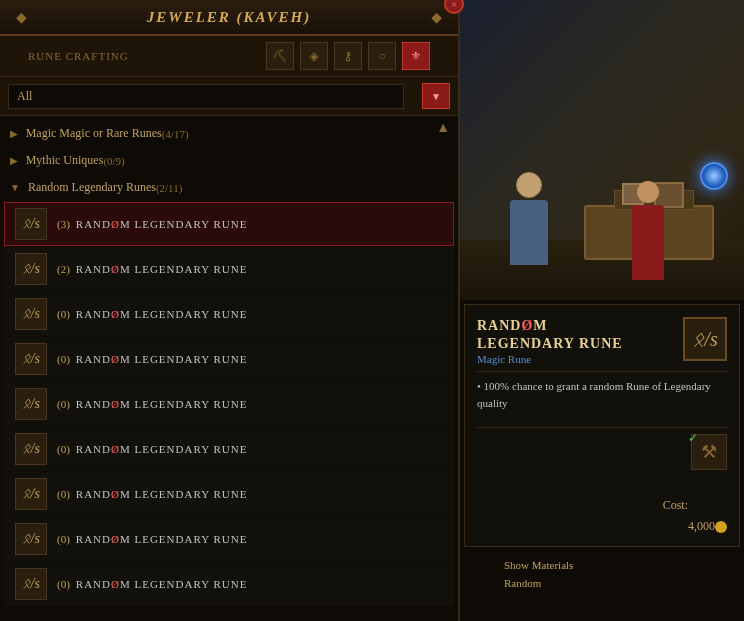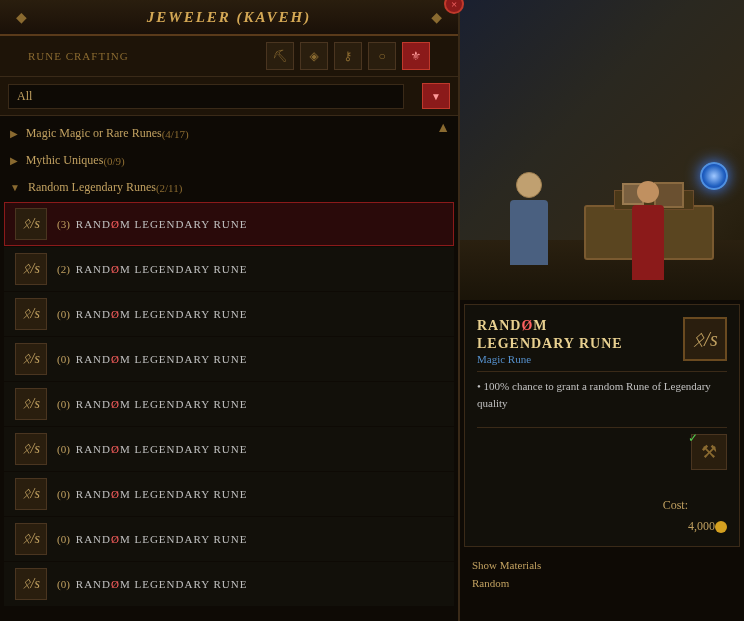--- a/index.html
+++ b/index.html
@@ -351,20 +351,21 @@
       padding: 6px 4px 2px;
       display: flex;
       flex-direction: column;
       gap: 2px;
     }
     .action-link {
       color: #c0a060;
       font-size: 11px;
       cursor: pointer;
       padding: 2px 8px;
+      margin-left: 32px;
     }
   </style>
 </head>
 <body>
 
 <div class="left-panel">
 
   <div class="title-bar" style="position:relative;">
     <span class="title-text">JEWELER (KAVEH)</span>
     <div class="close-btn">×</div>

